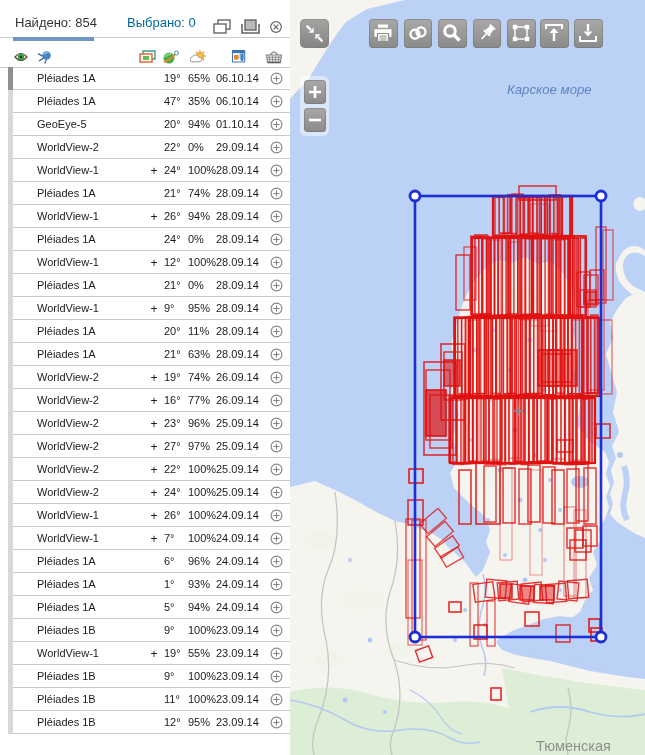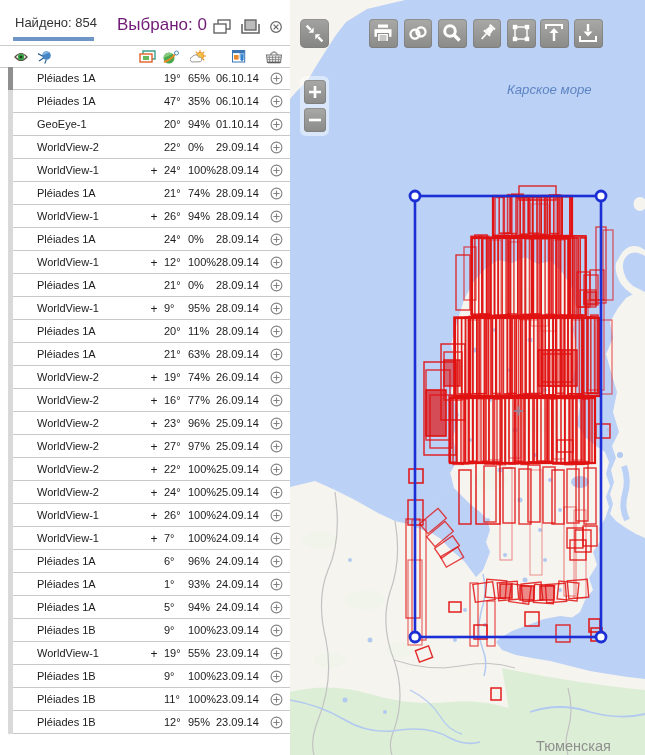--- a/index.html
+++ b/index.html
@@ -1,20 +1,20 @@
 <!DOCTYPE html>
 <html><head><meta charset="utf-8">
 <style>
 * { margin:0; padding:0; box-sizing:border-box; }
 html,body { width:645px; height:755px; overflow:hidden; font-family:"Liberation Sans",sans-serif; background:#fff; }
 #app { position:relative; width:645px; height:755px; }
 #panel { position:absolute; left:0; top:0; width:290px; height:755px; background:#fff; z-index:5; }
-#hdr { position:absolute; left:0; top:0; width:290px; height:46px; border-bottom:1px solid #cbcbcb; }
+#hdr { position:absolute; left:0; top:0; width:290px; height:38px; border-bottom:1px solid #cbcbcb; }
 .tab1 { position:absolute; left:15px; top:15px; font-size:13px; color:#333; }
-.tab2 { position:absolute; left:117px; top:15px; font-size:17px; color:#701a75; }
+.tab2 { position:absolute; left:127px; top:15px; font-size:13px; color:#0369a1; }
 .underline { position:absolute; left:13px; top:37px; width:81px; height:4px; background:#6e95c6; }
 #subhdr { position:absolute; left:0; top:46px; width:290px; height:22px; border-bottom:1px solid #cbcbcb; }
 #sbtrack { position:absolute; left:8px; top:67px; width:5px; height:667px; background:#d9d9d9; }
 #sbthumb { position:absolute; left:8px; top:67px; width:5px; height:23px; background:#8f8f8f; }
 .row { position:absolute; left:13px; width:277px; height:23px; border-bottom:1px solid #c9c9c9; font-size:11px; color:#1b1b1b; }
 .row .nm { position:absolute; left:24px; top:5px; }
 .row .pl { position:absolute; left:130px; top:5px; width:22px; text-align:center; font-size:12px; }
 .row .an { position:absolute; left:151px; top:5px; }
 .row .pc { position:absolute; left:175px; top:5px; }
 .row .dt { position:absolute; left:203px; top:5px; }
@@ -464,21 +464,21 @@
         <span class="pl"></span>
         <span class="an">47°</span>
         <span class="pc">35%</span>
         <span class="dt">06.10.14</span>
 <svg class="add" width="13" height="13" viewBox="0 0 13 13">
           <circle cx="6.5" cy="6.5" r="5.4" fill="none" stroke="#828282" stroke-width="1.1"></circle>
           <path d="M6.5 3.4v6.2M3.4 6.5h6.2" stroke="#828282" stroke-width="1.1"></path>
         </svg>
 </div>
 <div class="row" style="top:113px">
-<span class="nm">GeoEye-1</span>
+<span class="nm">GeoEye-5</span>
         <span class="pl"></span>
         <span class="an">20°</span>
         <span class="pc">94%</span>
         <span class="dt">01.10.14</span>
 <svg class="add" width="13" height="13" viewBox="0 0 13 13">
           <circle cx="6.5" cy="6.5" r="5.4" fill="none" stroke="#828282" stroke-width="1.1"></circle>
           <path d="M6.5 3.4v6.2M3.4 6.5h6.2" stroke="#828282" stroke-width="1.1"></path>
         </svg>
 </div>
 <div class="row" style="top:136px">

